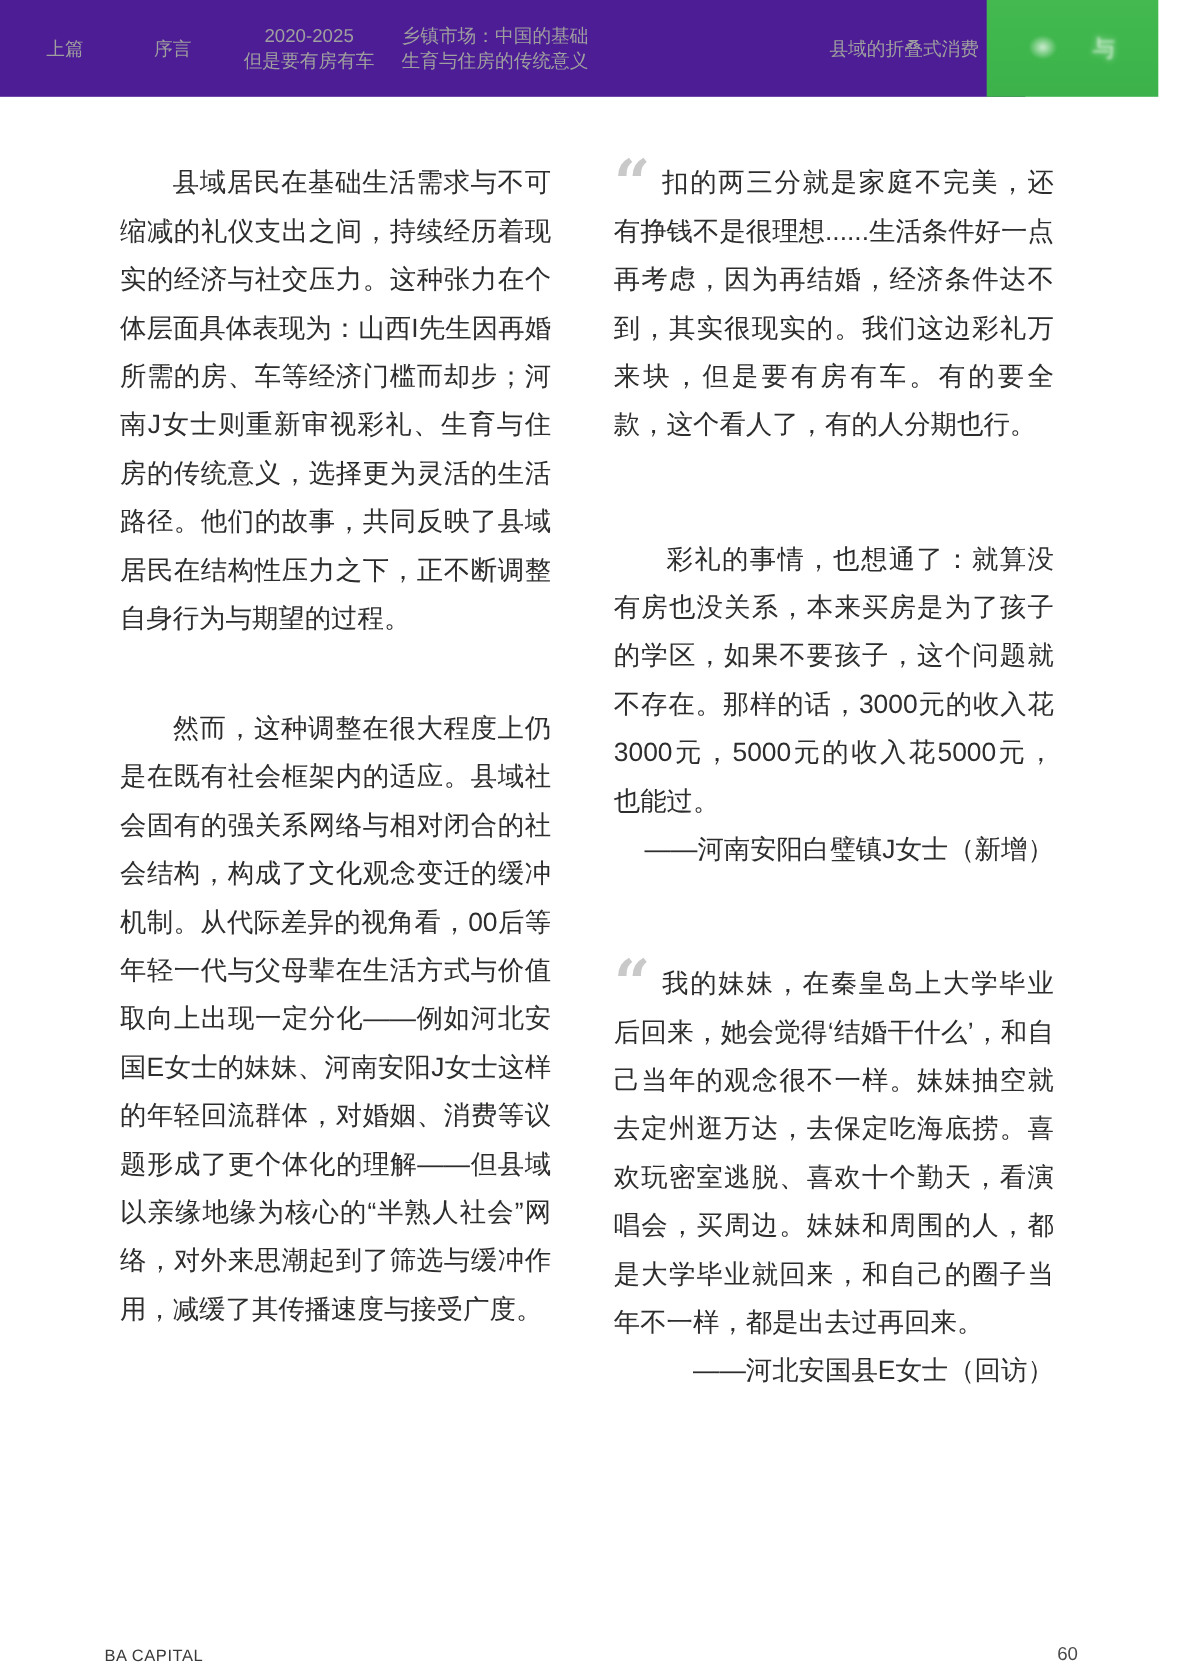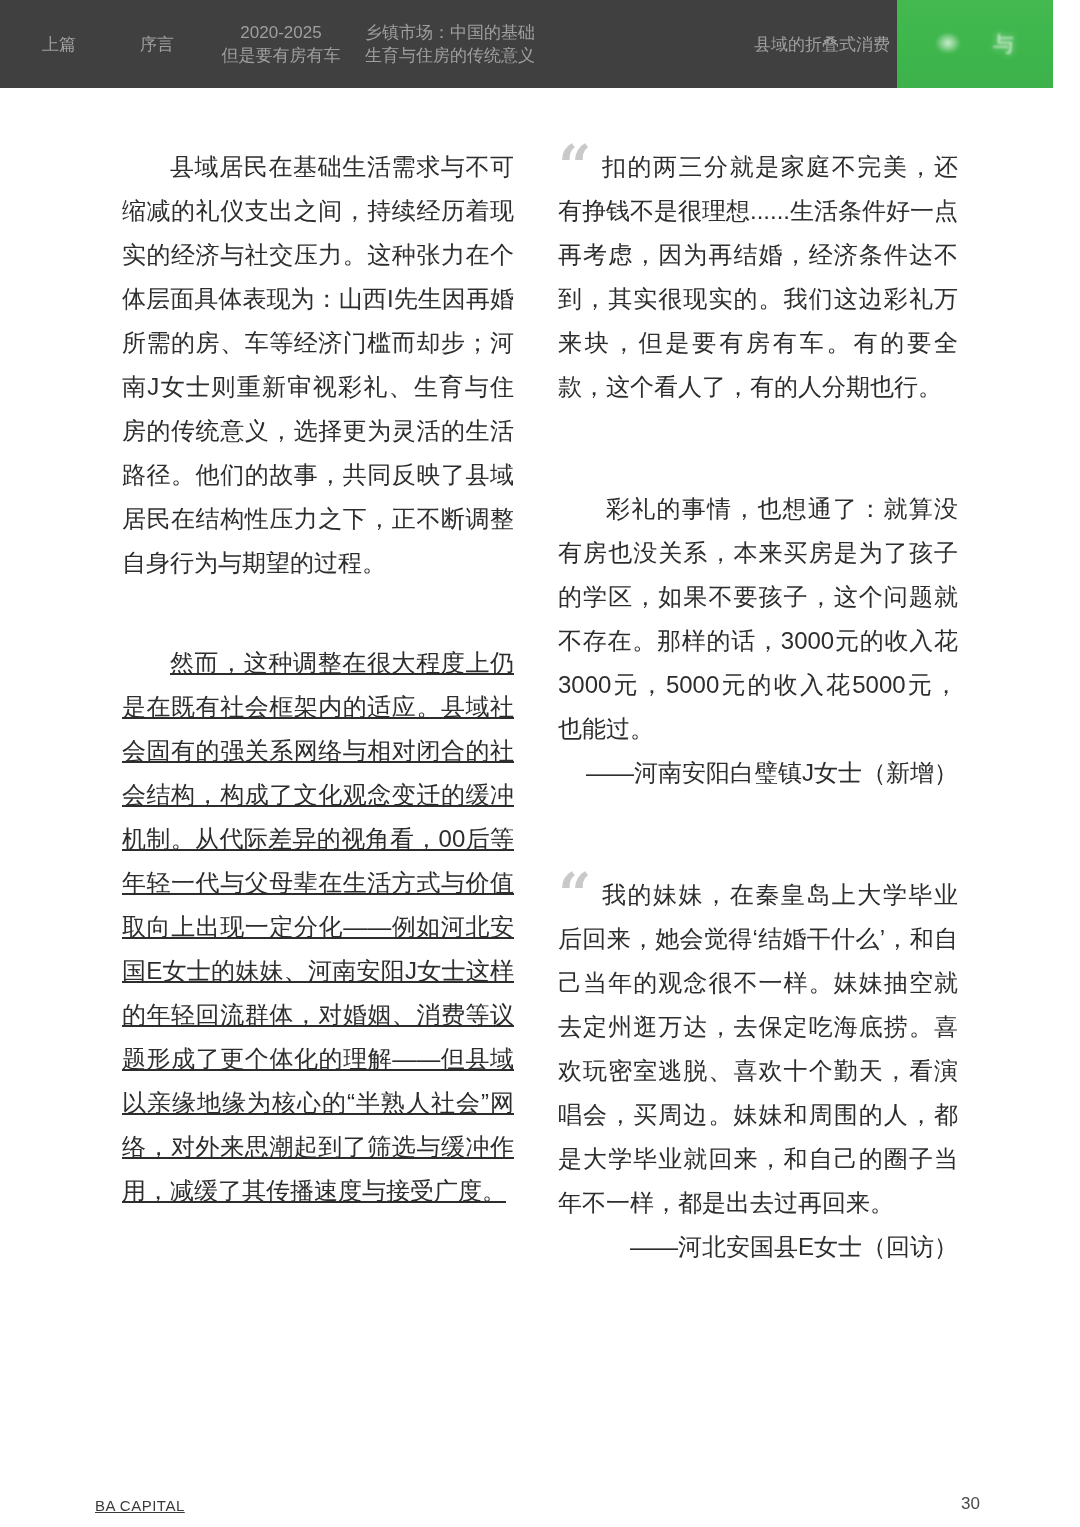--- a/index.html
+++ b/index.html
@@ -12,21 +12,21 @@
     position:relative;
     width:1080px; height:1527px;
     background:#ffffff;
     overflow:hidden;
   }
 
   
   .topbar {
     position:absolute; left:0; top:0;
     width:932px; height:88px;
-    background:#404040;
+    background:#4c1d95;
   }
   .nav-item {
     position:absolute; top:0; height:88px;
     display:flex; flex-direction:column; justify-content:center; align-items:center;
     color:#9f9f9f; font-size:17px; line-height:23px;
     text-align:center; white-space:nowrap;
     transform:translateX(-50%);
     cursor:pointer;
   }
   .active-tab {
@@ -49,25 +49,25 @@
     text-shadow:0 0 6px rgba(255,255,255,0.8);
   }
 
   
   .col {
     position:absolute; top:145px;
     font-size:24px; line-height:44px;
     color:#2d2d2d;
     text-align:justify;
   }
-  .left-col  { left:122px; width:392px; }
+  .left-col  { left:109px; width:392px; }
   .right-col { left:558px; width:400px; }
 
   .left-col p { text-indent:2em; }
-  .left-col p + p { margin-top:56px;text-decoration:underline; }
+  .left-col p + p { margin-top:56px; }
 
   .quote + .quote { margin-top:78px; }
   .quote p.indent { text-indent:2em; }
 
   .qmark {
     font-family:"DejaVu Serif", serif;
     font-weight:bold;
     font-size:58px;
     color:#c9c9c9;
     line-height:0;
@@ -77,21 +77,21 @@
     margin-right:14px;
   }
   .attribution {
     text-align:right;
     text-align-last:right;
   }
 
   
   .footer-brand {
     position:absolute; left:95px; top:1497px;
-    font-size:15px; letter-spacing:0.5px; color:#3a3a3a;text-decoration:underline;
+    font-size:15px; letter-spacing:0.5px; color:#3a3a3a;
   }
   .footer-page {
     position:absolute; right:100px; top:1494px;
     font-size:17px; color:#4a4a4a;
   }
 </style>
 </head>
 <body>
 
 <div class="page">
@@ -137,15 +137,15 @@
     </div>
 
     <div class="quote">
       <p><span class="qmark">“</span><span>我的妹妹，在秦皇岛上大学毕业后回来，她会觉得‘结婚干什么’，和自己当年的观念很不一样。妹妹抽空就去定州逛万达，去保定吃海底捞。喜欢玩密室逃脱、喜欢十个勤天，看演唱会，买周边。妹妹和周围的人，都是大学毕业就回来，和自己的圈子当年不一样，都是出去过再回来。</span></p>
       <p class="attribution">——河北安国县E女士（回访）</p>
     </div>
 
   </div>
 
   <div class="footer-brand">BA CAPITAL</div>
-  <div class="footer-page">30</div>
+  <div class="footer-page">60</div>
 
 </div>
 
 </body></html>

